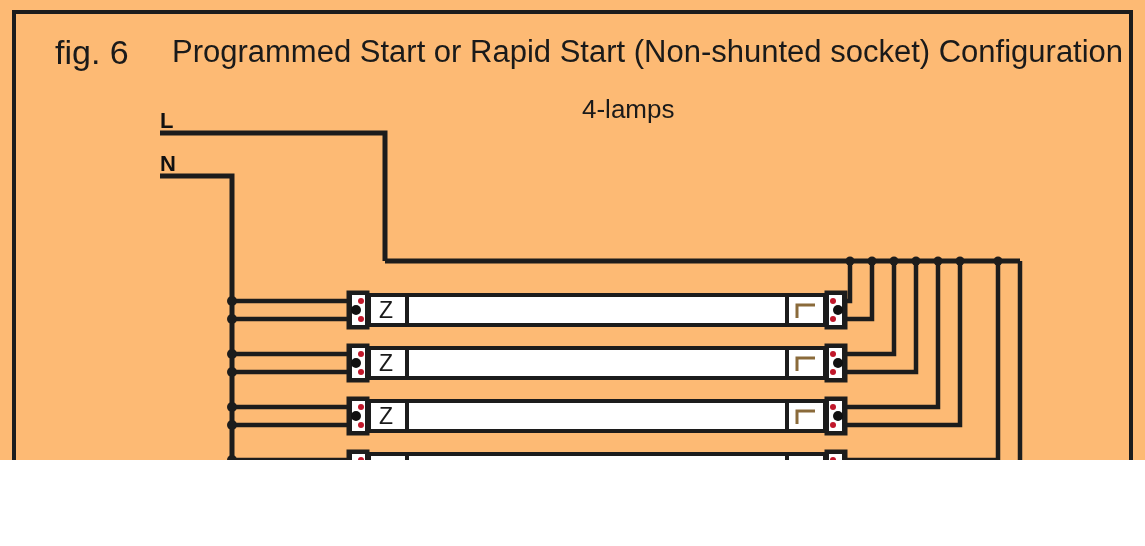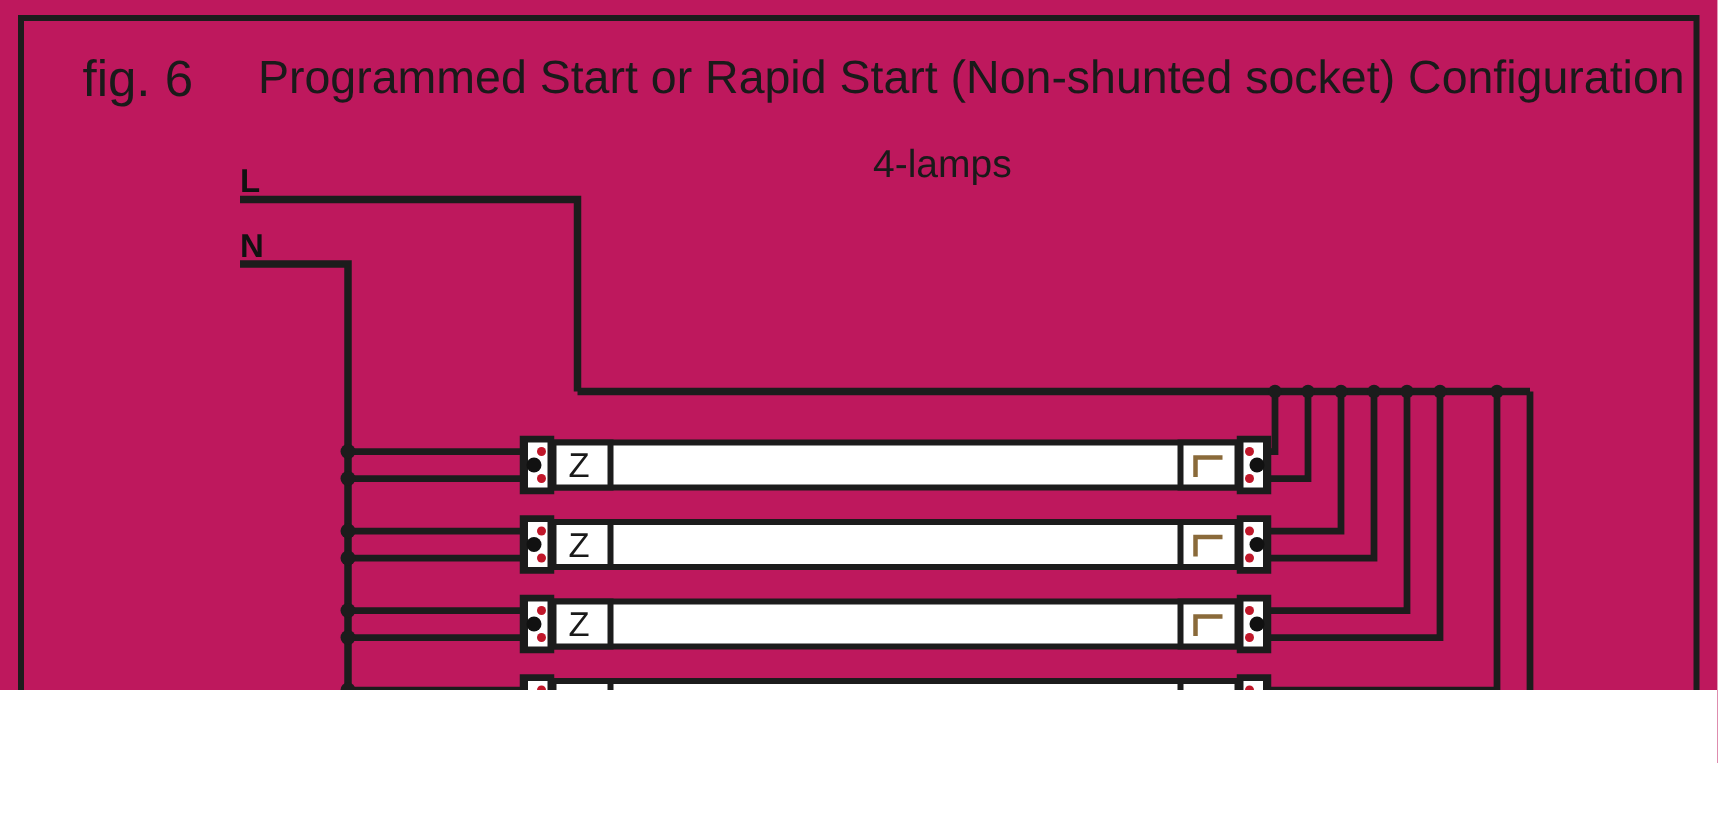--- a/index.html
+++ b/index.html
@@ -8,21 +8,21 @@
     padding: 0;
     background: #ffffff;
   }
   body {
     font-family: "Liberation Sans", sans-serif;
   }
   #page {
     position: relative;
     width: 1145px;
     height: 460px;
-    background: #be185d;
+    background: #fdba74;
     overflow: hidden;
   }
   #diagram-svg {
     position: absolute;
     left: 0;
     top: 0;
     width: 1145px;
     height: 546px;
     display: block;
   }

